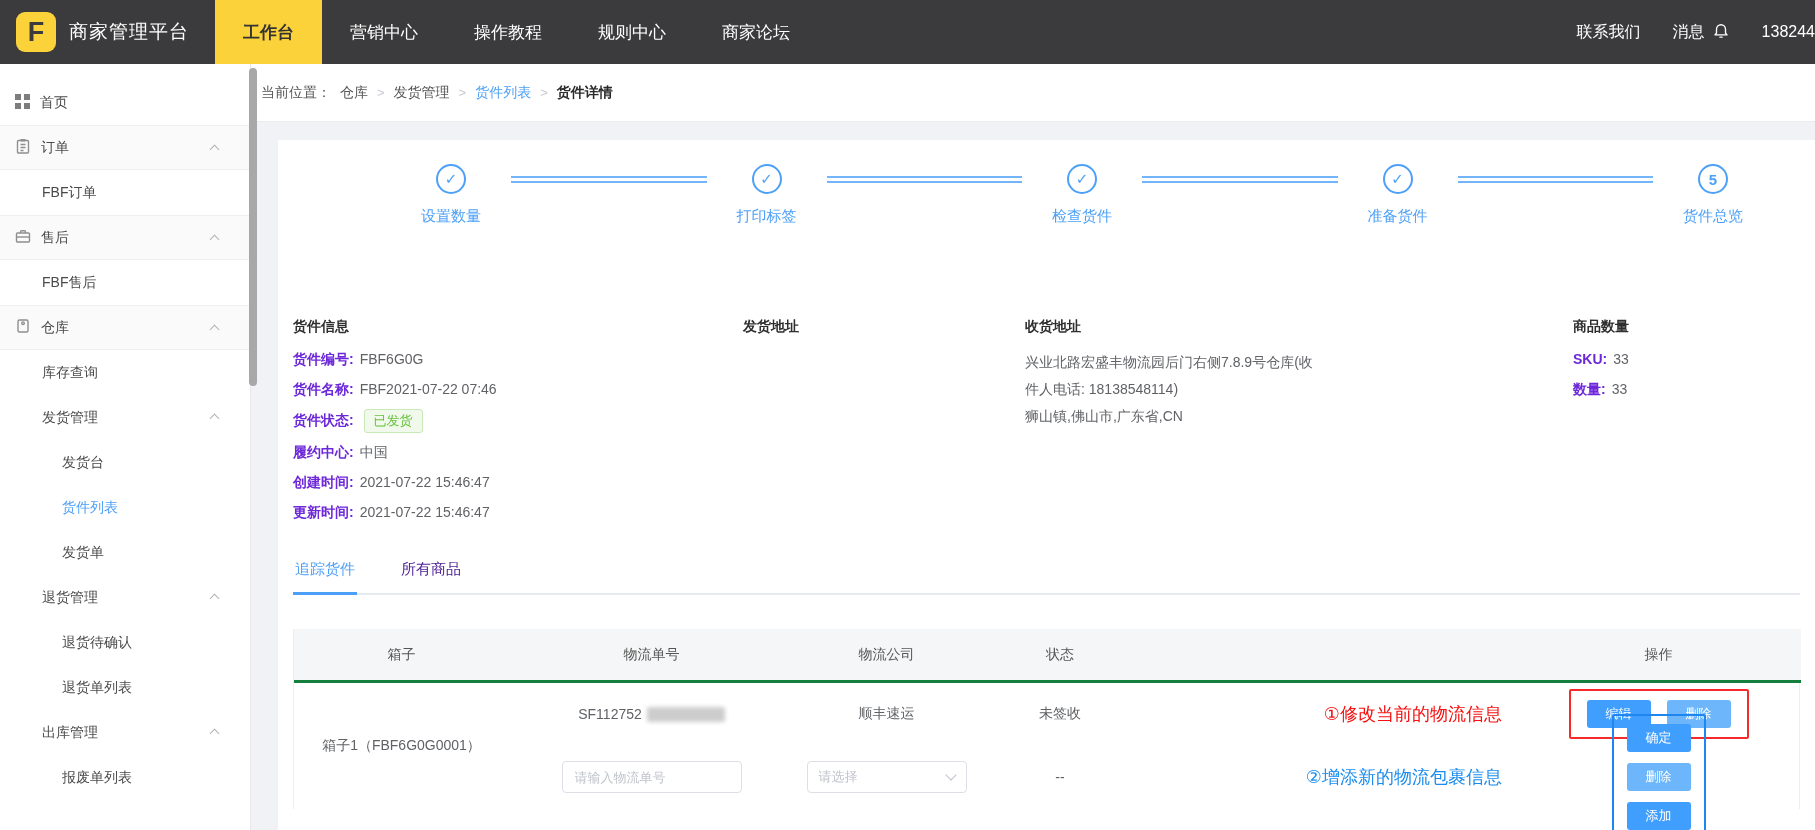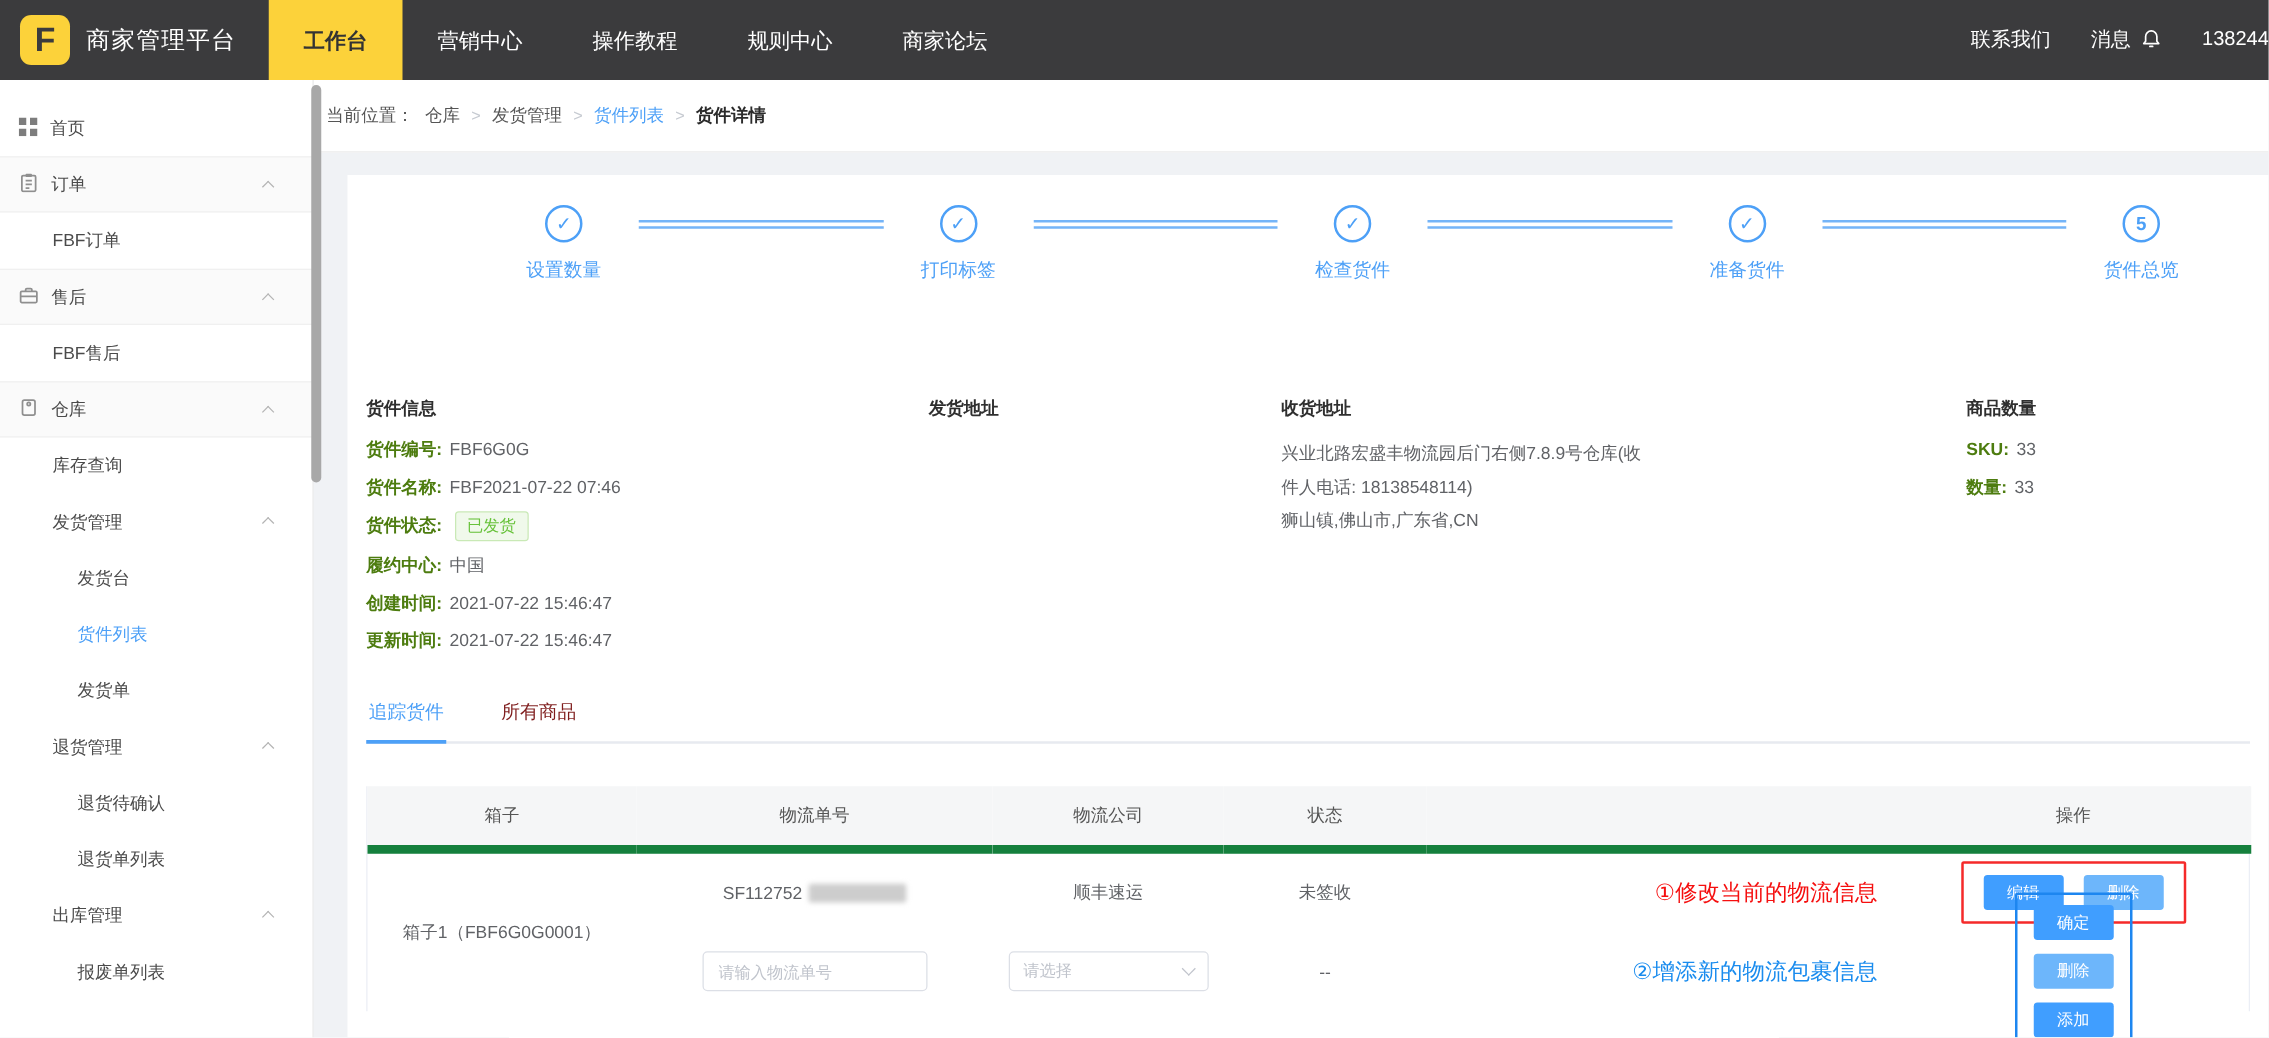--- a/index.html
+++ b/index.html
@@ -52,36 +52,36 @@
                  display:flex; align-items:center; justify-content:center; font-size:15px; font-weight:bold; }
   .step-label { font-size:15px; color:#4da0f7; white-space:nowrap; }
   .step-line { flex:1; height:7px; border-top:2px solid #74b4f8; border-bottom:2px solid #74b4f8; margin-top:12px; }
 
   
   .info { position:relative; margin-top:92px; height:212px; color:#606266; }
   .info .col { position:absolute; top:0; }
   .col-c1 { left:0; }  .col-c2 { left:450px; }  .col-c3 { left:732px; width:330px; }  .col-c4 { left:1280px; }
   .col-title { font-weight:bold; color:#2f2f2f; margin-bottom:13px; font-size:14px;font-family:Liberation Mono, monospace; }
   .info-row { margin-bottom:9px; line-height:21px; }
-  .info-label { font-weight:bold; color:#4d7c0f; margin-right:6px;text-align:right; }
+  .info-label { font-weight:bold; color:#6d28d9; margin-right:6px;text-align:right; }
   .badge { display:inline-block; background:#f0f9eb; border:1px solid #c9e9b6; color:#67c23a; border-radius:3px;
            padding:3px 9px; font-size:13px; line-height:16px; }
   .addr-line { line-height:27px; }
 
   
   .tabs { display:flex; gap:42px; border-bottom:2px solid #e7eaf0; margin-top:30px; font-size:15px; }
-  .tab { padding:0 2px 13px; cursor:pointer; color:#7f1d1d; }
+  .tab { padding:0 2px 13px; cursor:pointer; color:#4c1d95; }
   .tab.active { color:#4da0f7; border-bottom:3px solid #4da0f7; margin-bottom:-2px; }
 
   
   .track-table { margin-top:34px; width:1507px; display:grid;
                  grid-template-columns:215px 285px 185px 162px 375px 285px;
                  grid-template-rows:54px 62px 64px;
                  border-left:1px solid #ebeef5; border-right:1px solid #ebeef5; font-size:14px; color:#606266; }
-  .th { background:#f5f6f7; border-bottom:7px solid #15803d; display:flex; align-items:center; justify-content:center;
+  .th { background:#f5f6f7; border-bottom:3px solid #15803d; display:flex; align-items:center; justify-content:center;
         color:#555; grid-row:1; }
   .td { display:flex; align-items:center; justify-content:center; }
   .c1{grid-column:1}.c2{grid-column:2}.c3{grid-column:3}.c4{grid-column:4}.c5{grid-column:5}.c6{grid-column:6}
   .r1{grid-row:2}.r2{grid-row:3}
   .cell-box { grid-column:1; grid-row:2 / span 2; }
   .redacted { display:inline-block; width:78px; height:15px; background:#cdcdcd; border-radius:2px; filter:blur(2px); margin-left:5px; }
 
   .anno-cell { justify-content:flex-end; padding-right:14px; white-space:nowrap; }
   .anno-red { color:#f50f0f; font-size:18px; }
   .anno-blue { color:#1a8cee; font-size:18px; }

